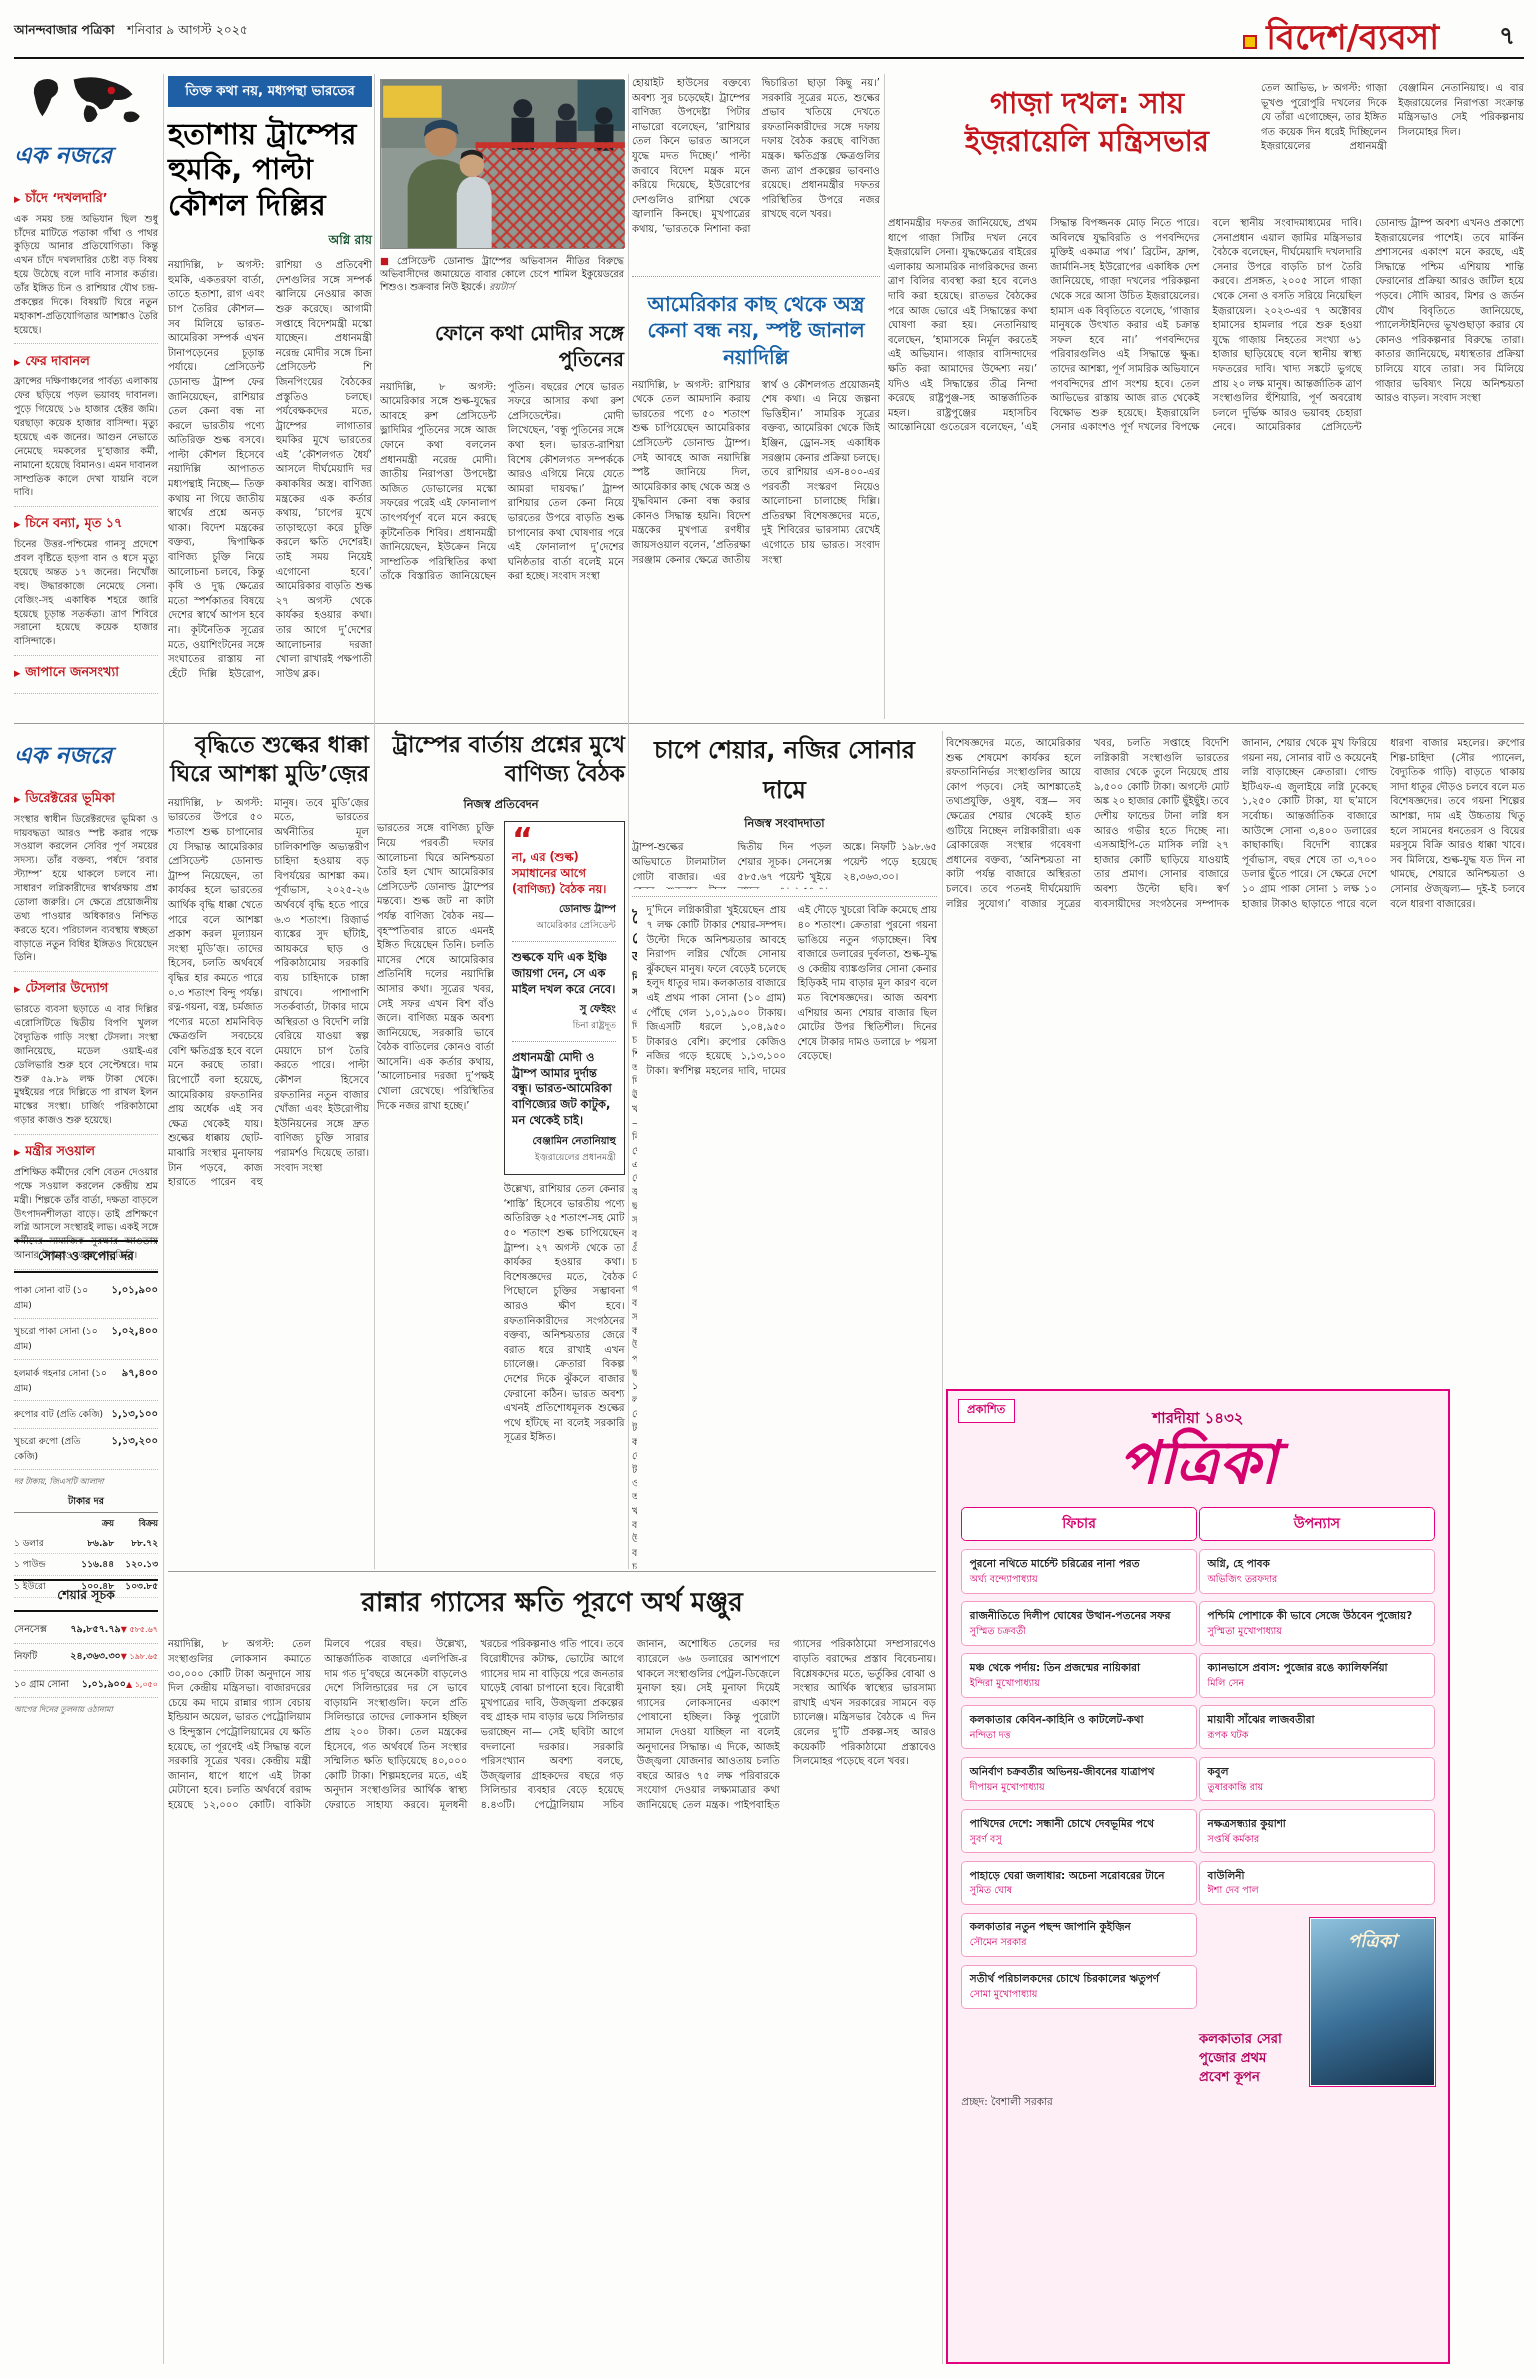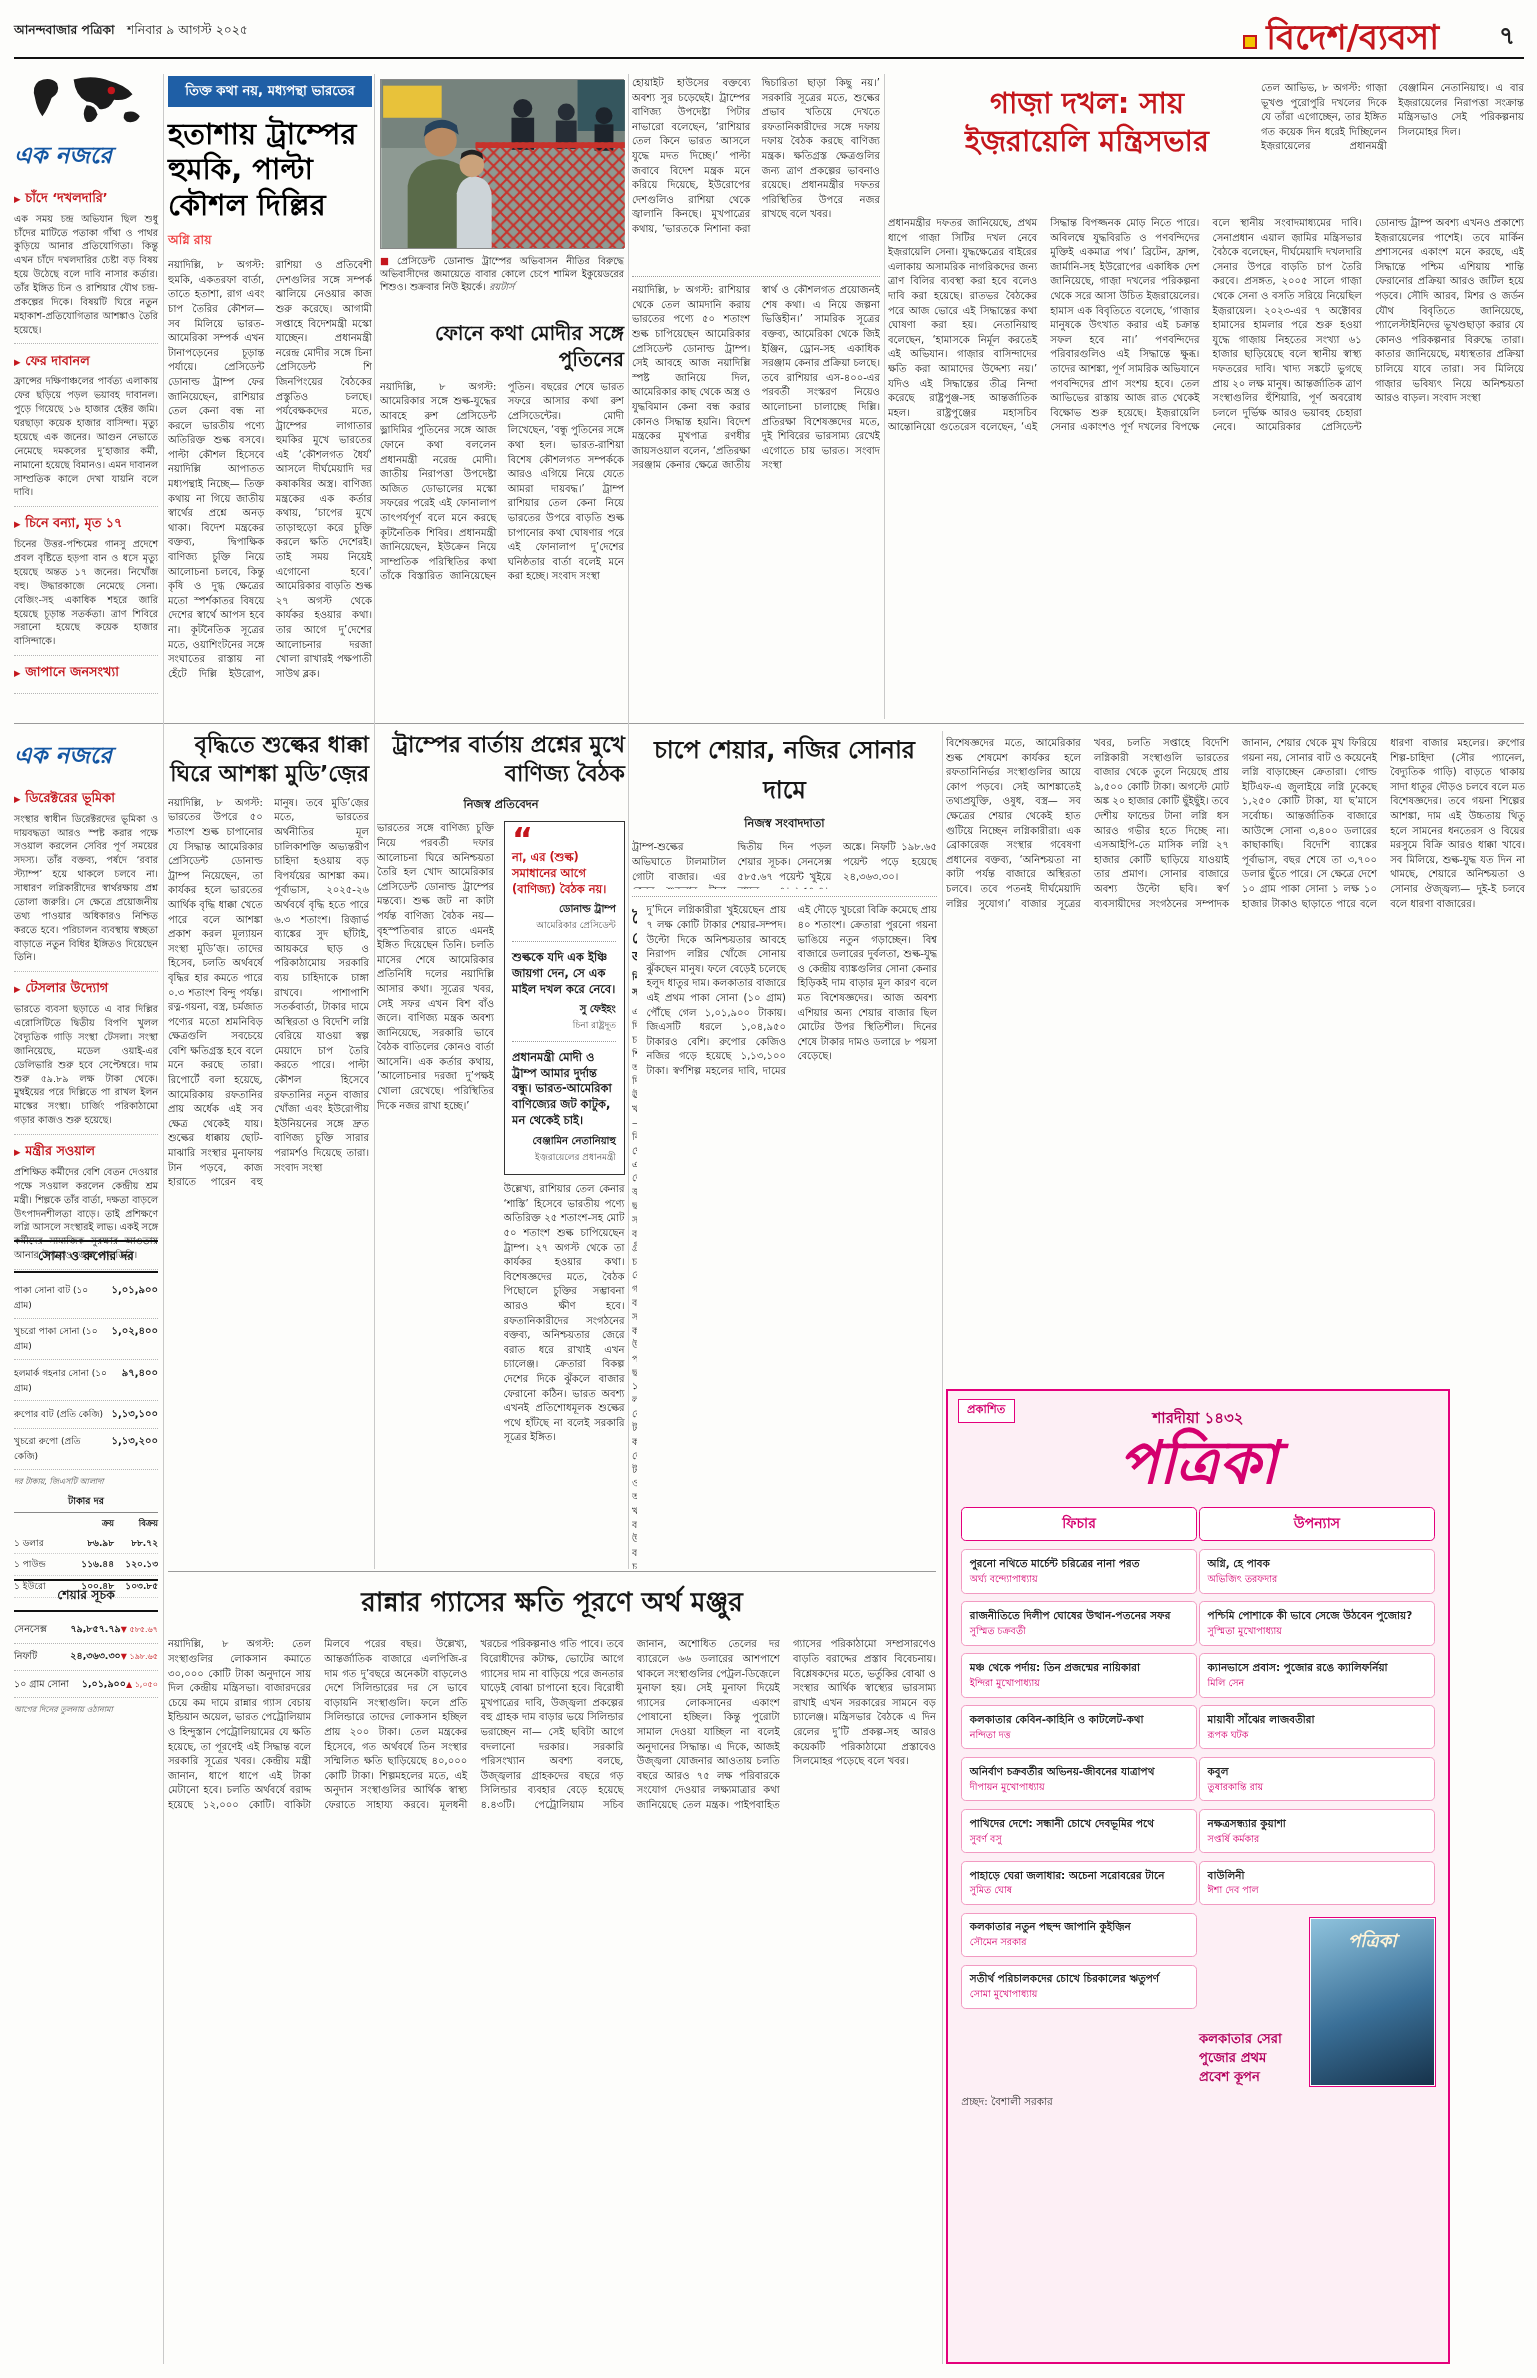--- a/index.html
+++ b/index.html
@@ -24,21 +24,21 @@
 .flag-icon{display:inline-block;width:14px;height:14px;background:#f4c400;border:2.8px solid #c4161c;margin-right:9.5px}
 .page-num{font-size:24.6px;font-weight:bold;color:#222}
 .map svg{display:block;margin:0 auto}
 .glance-title{color:#1356a2;font-size:23px;font-weight:800;font-style:italic;margin:5.7px 0 5.7px;text-align:left}
 .gi{padding:6.6px 0;border-bottom:0.9px dotted #b5b5b5}
 .gi-h{color:#c4161c;font-weight:800;font-size:12.8px;margin:0 0 2.8px;display:flex;gap:4.7px;align-items:baseline}
 .blt{color:#c4161c;font-size:8.5px}
 .gi-b{font-size:9.5px}
 .kicker{background:#1f5fa6;color:#fff;font-size:13.2px;font-weight:bold;text-align:center;padding:4.7px 5.7px}
 .lead-h{font-size:29px;font-weight:800;line-height:1.22;color:#000;margin:9.5px 0 5.7px}
-.byline-red{color:#ef4444;font-weight:bold;font-size:12.3px;text-align:left;margin:1.9px 0 7.6px}
+.byline-red{color:#14532d;font-weight:bold;font-size:12.3px;text-align:right;margin:1.9px 0 7.6px}
 .mid-h{font-size:20px;font-weight:700;text-align:right;line-height:1.3;margin-bottom:7.6px}
 .blue-h{color:#1660a8;font-size:20px;font-weight:800;text-align:center;line-height:1.32;margin:7.6px 0}
 .gaza-h{color:#c4161c;font-size:29px;font-weight:800;text-align:center;line-height:1.3}
 .photo{border:0.9px solid #888;line-height:0}
 .caption{margin-top:4.7px;font-size:9.5px;line-height:1.4;text-align:justify}
 .capsq{color:#c4161c;margin-right:2.8px}
 .credit{font-style:italic;color:#444;margin-left:3.8px;white-space:nowrap}
 .box-head{font-weight:800;font-size:12.3px;text-align:center;border-top:2.8px solid #111;border-bottom:2.8px solid #111;padding:4.7px 0;margin-bottom:3.8px}
 .trow{display:flex;justify-content:space-between;align-items:baseline;font-size:9px;padding:4.7px 0;border-bottom:0.9px dotted #b5b5b5;gap:5.7px}
 .trow .v{font-weight:bold;font-size:10px;white-space:nowrap}
@@ -177,20 +177,21 @@
   </div>
 
   <div class="abs col" style="left:380px;top:320px;width:244px;height:397px">
     <div class="mid-h">ফোনে কথা মোদীর সঙ্গে পুতিনের</div>
     <div class="bt cols-2 fill">নয়াদিল্লি, ৮ অগস্ট: আমেরিকার সঙ্গে শুল্ক-যুদ্ধের আবহে রুশ প্রেসিডেন্ট ভ্লাদিমির পুতিনের সঙ্গে আজ ফোনে কথা বললেন প্রধানমন্ত্রী নরেন্দ্র মোদী। জাতীয় নিরাপত্তা উপদেষ্টা অজিত ডোভালের মস্কো সফরের পরেই এই ফোনালাপ তাৎপর্যপূর্ণ বলে মনে করছে কূটনৈতিক শিবির। প্রধানমন্ত্রী জানিয়েছেন, ইউক্রেন নিয়ে সাম্প্রতিক পরিস্থিতির কথা তাঁকে বিস্তারিত জানিয়েছেন পুতিন। বছরের শেষে ভারত সফরে আসার কথা রুশ প্রেসিডেন্টের। মোদী লিখেছেন, ‘বন্ধু পুতিনের সঙ্গে কথা হল। ভারত-রাশিয়া বিশেষ কৌশলগত সম্পর্ককে আরও এগিয়ে নিয়ে যেতে আমরা দায়বদ্ধ।’ ট্রাম্প রাশিয়ার তেল কেনা নিয়ে ভারতের উপরে বাড়তি শুল্ক চাপানোর কথা ঘোষণার পরে এই ফোনালাপ দু’দেশের ঘনিষ্ঠতার বার্তা বলেই মনে করা হচ্ছে। সংবাদ সংস্থা</div>
   </div>
 
   <div class="abs col" style="left:632px;top:76px;width:248px;height:642px">
     <div class="bt cols-2" style="height:193px;overflow:hidden">হোয়াইট হাউসের বক্তব্যে অবশ্য সুর চড়েছেই। ট্রাম্পের বাণিজ্য উপদেষ্টা পিটার নাভারো বলেছেন, ‘রাশিয়ার তেল কিনে ভারত আসলে যুদ্ধে মদত দিচ্ছে।’ পাল্টা জবাবে বিদেশ মন্ত্রক মনে করিয়ে দিয়েছে, ইউরোপের দেশগুলিও রাশিয়া থেকে জ্বালানি কিনছে। মুখপাত্রের কথায়, ‘ভারতকে নিশানা করা দ্বিচারিতা ছাড়া কিছু নয়।’ সরকারি সূত্রের মতে, শুল্কের প্রভাব খতিয়ে দেখতে রফতানিকারীদের সঙ্গে দফায় দফায় বৈঠক করছে বাণিজ্য মন্ত্রক। ক্ষতিগ্রস্ত ক্ষেত্রগুলির জন্য ত্রাণ প্রকল্পের ভাবনাও রয়েছে। প্রধানমন্ত্রীর দফতর পরিস্থিতির উপরে নজর রাখছে বলে খবর।</div>
     <div class="dotline"></div>
+    <div class="blue-h">আমেরিকার কাছ থেকে অস্ত্র কেনা বন্ধ নয়, স্পষ্ট জানাল নয়াদিল্লি</div>
     <div class="bt cols-2 fill">নয়াদিল্লি, ৮ অগস্ট: রাশিয়ার থেকে তেল আমদানি করায় ভারতের পণ্যে ৫০ শতাংশ শুল্ক চাপিয়েছেন আমেরিকার প্রেসিডেন্ট ডোনাল্ড ট্রাম্প। সেই আবহে আজ নয়াদিল্লি স্পষ্ট জানিয়ে দিল, আমেরিকার কাছ থেকে অস্ত্র ও যুদ্ধবিমান কেনা বন্ধ করার কোনও সিদ্ধান্ত হয়নি। বিদেশ মন্ত্রকের মুখপাত্র রণধীর জায়সওয়াল বলেন, ‘প্রতিরক্ষা সরঞ্জাম কেনার ক্ষেত্রে জাতীয় স্বার্থ ও কৌশলগত প্রয়োজনই শেষ কথা। এ নিয়ে জল্পনা ভিত্তিহীন।’ সামরিক সূত্রের বক্তব্য, আমেরিকা থেকে জিই ইঞ্জিন, ড্রোন-সহ একাধিক সরঞ্জাম কেনার প্রক্রিয়া চলছে। তবে রাশিয়ার এস-৪০০-এর পরবর্তী সংস্করণ নিয়েও আলোচনা চালাচ্ছে দিল্লি। প্রতিরক্ষা বিশেষজ্ঞদের মতে, দুই শিবিরের ভারসাম্য রেখেই এগোতে চায় ভারত। সংবাদ সংস্থা</div>
   </div>
 
   <div class="abs gaza-h" style="left:927px;top:85px;width:320px">গাজ়া দখল: সায় ইজ়রায়েলি মন্ত্রিসভার</div>
   <div class="abs bt cols-2" style="left:1261px;top:81px;width:263px;height:123px;overflow:hidden">তেল আভিভ, ৮ অগস্ট: গাজ়া ভূখণ্ড পুরোপুরি দখলের দিকে যে তাঁরা এগোচ্ছেন, তার ইঙ্গিত গত কয়েক দিন ধরেই দিচ্ছিলেন ইজ়রায়েলের প্রধানমন্ত্রী বেঞ্জামিন নেতানিয়াহু। এ বার ইজ়রায়েলের নিরাপত্তা সংক্রান্ত মন্ত্রিসভাও সেই পরিকল্পনায় সিলমোহর দিল।</div>
   <div class="abs bt cols-4" style="left:888px;top:216px;width:636px;height:502px;overflow:hidden">প্রধানমন্ত্রীর দফতর জানিয়েছে, প্রথম ধাপে গাজ়া সিটির দখল নেবে ইজ়রায়েলি সেনা। যুদ্ধক্ষেত্রের বাইরের এলাকায় অসামরিক নাগরিকদের জন্য ত্রাণ বিলির ব্যবস্থা করা হবে বলেও দাবি করা হয়েছে। রাতভর বৈঠকের পরে আজ ভোরে এই সিদ্ধান্তের কথা ঘোষণা করা হয়। নেতানিয়াহু বলেছেন, ‘হামাসকে নির্মূল করতেই এই অভিযান। গাজ়ার বাসিন্দাদের ক্ষতি করা আমাদের উদ্দেশ্য নয়।’ যদিও এই সিদ্ধান্তের তীব্র নিন্দা করেছে রাষ্ট্রপুঞ্জ-সহ আন্তর্জাতিক মহল। রাষ্ট্রপুঞ্জের মহাসচিব আন্তোনিয়ো গুতেরেস বলেছেন, ‘এই সিদ্ধান্ত বিপজ্জনক মোড় নিতে পারে। অবিলম্বে যুদ্ধবিরতি ও পণবন্দিদের মুক্তিই একমাত্র পথ।’ ব্রিটেন, ফ্রান্স, জার্মানি-সহ ইউরোপের একাধিক দেশ জানিয়েছে, গাজ়া দখলের পরিকল্পনা থেকে সরে আসা উচিত ইজ়রায়েলের। হামাস এক বিবৃতিতে বলেছে, ‘গাজ়ার মানুষকে উৎখাত করার এই চক্রান্ত সফল হবে না।’ পণবন্দিদের পরিবারগুলিও এই সিদ্ধান্তে ক্ষুব্ধ। তাদের আশঙ্কা, পূর্ণ সামরিক অভিযানে পণবন্দিদের প্রাণ সংশয় হবে। তেল আভিভের রাস্তায় আজ রাত থেকেই বিক্ষোভ শুরু হয়েছে। ইজ়রায়েলি সেনার একাংশও পূর্ণ দখলের বিপক্ষে বলে স্থানীয় সংবাদমাধ্যমের দাবি। সেনাপ্রধান এয়াল জ়ামির মন্ত্রিসভার বৈঠকে বলেছেন, দীর্ঘমেয়াদি দখলদারি সেনার উপরে বাড়তি চাপ তৈরি করবে। প্রসঙ্গত, ২০০৫ সালে গাজ়া থেকে সেনা ও বসতি সরিয়ে নিয়েছিল ইজ়রায়েল। ২০২৩-এর ৭ অক্টোবর হামাসের হামলার পরে শুরু হওয়া যুদ্ধে গাজ়ায় নিহতের সংখ্যা ৬১ হাজার ছাড়িয়েছে বলে স্থানীয় স্বাস্থ্য দফতরের দাবি। খাদ্য সঙ্কটে ভুগছে প্রায় ২০ লক্ষ মানুষ। আন্তর্জাতিক ত্রাণ সংস্থাগুলির হুঁশিয়ারি, পূর্ণ অবরোধ চললে দুর্ভিক্ষ আরও ভয়াবহ চেহারা নেবে। আমেরিকার প্রেসিডেন্ট ডোনাল্ড ট্রাম্প অবশ্য এখনও প্রকাশ্যে ইজ়রায়েলের পাশেই। তবে মার্কিন প্রশাসনের একাংশ মনে করছে, এই সিদ্ধান্তে পশ্চিম এশিয়ায় শান্তি ফেরানোর প্রক্রিয়া আরও জটিল হয়ে পড়বে। সৌদি আরব, মিশর ও জর্ডন যৌথ বিবৃতিতে জানিয়েছে, প্যালেস্টাইনিদের ভূখণ্ডছাড়া করার যে কোনও পরিকল্পনার বিরুদ্ধে তারা। কাতার জানিয়েছে, মধ্যস্থতার প্রক্রিয়া চালিয়ে যাবে তারা। সব মিলিয়ে গাজ়ার ভবিষ্যৎ নিয়ে অনিশ্চয়তা আরও বাড়ল। সংবাদ সংস্থা</div>
 
   <div class="abs thin" style="left:14px;top:723px;width:1510px"></div>
 
   <div class="abs" style="left:14px;top:731px;width:144px">

